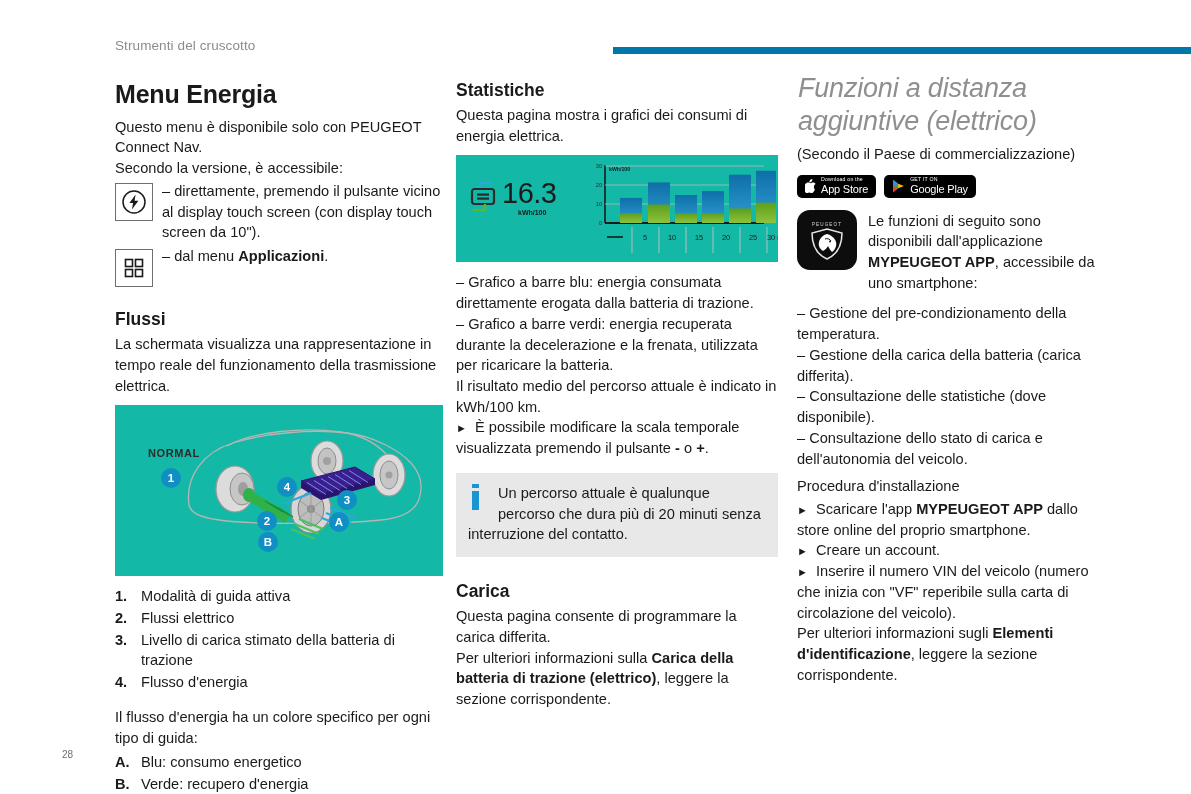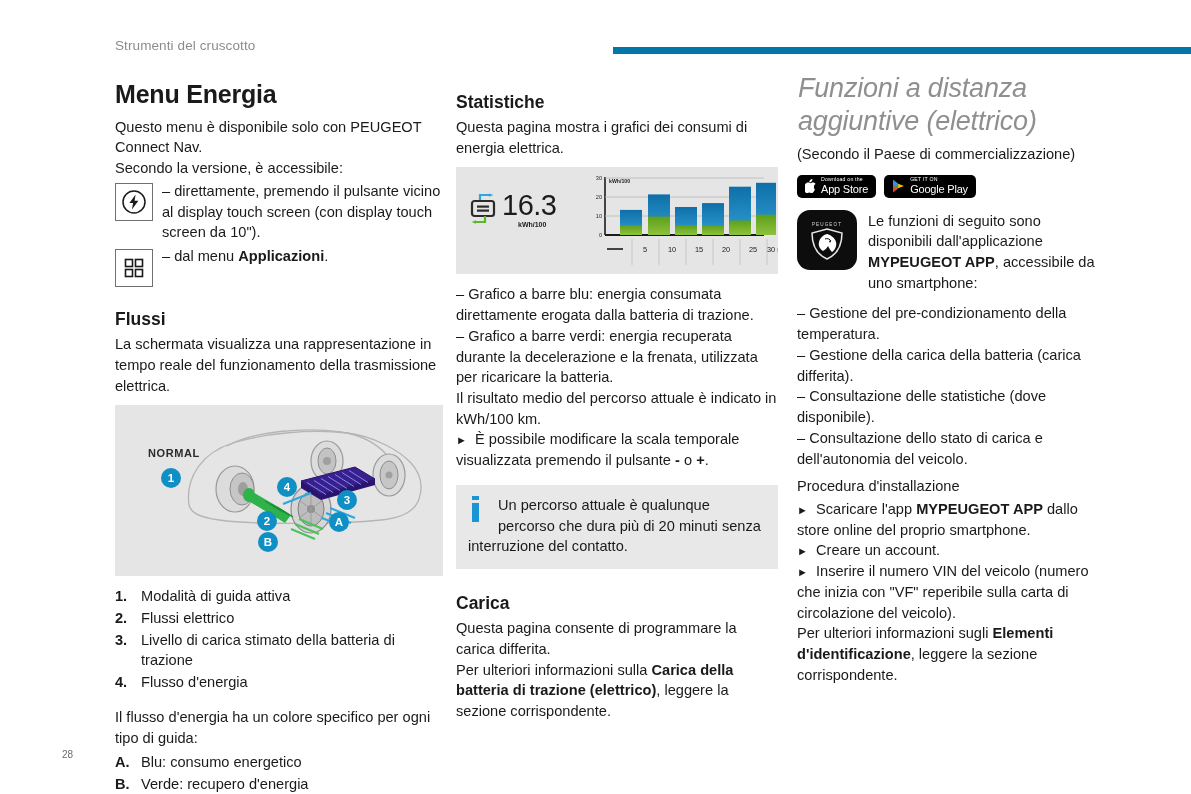--- a/index.html
+++ b/index.html
@@ -29,21 +29,21 @@
   .col-3{left:797px;width:305px;}
 
   
   h1.title{
     font-size:25px;font-weight:bold;margin:0 0 8px 0;line-height:1.15;
     letter-spacing:-.2px;
   }
   h2.sub{
     font-size:17.5px;font-weight:bold;margin:22px 0 4px 0;line-height:1.2;
   }
-  h2.sub.first{margin-top:16px;}
+  h2.sub.first{margin-top:4px;}
   h3.subsub{
     font-size:14.6px;font-weight:normal;margin:8px 0 2px 0;line-height:1.35;
   }
   h1.grey-title{
     font-size:27px;font-weight:normal;color:#8f8f8f;margin:0 0 6px 1px;
     line-height:1.22;letter-spacing:-.2px;font-style:italic;
   }
   p{font-size:14.6px;line-height:1.42;margin:0;}
   p + p{margin-top:0;}
   b,strong{font-weight:bold;}
@@ -53,21 +53,21 @@
   .icon-box{
     width:36px;height:36px;border:1px solid #6f6f6f;background:#fff;
     display:flex;align-items:center;justify-content:center;flex:0 0 auto;
     margin-top:2px;
   }
   .icon-box.second{margin-top:3px;}
   .icon-text{margin-left:9px;font-size:14.6px;line-height:1.42;}
 
   
   .figure{
-    background:#e5e5e5;width:100%;box-sizing:border-box;position:relative;
+    background:#14b8a6;width:100%;box-sizing:border-box;position:relative;
   }
   .fig-flux{height:171px;margin:9px 0 10px 0;}
   .fig-stats{height:107px;margin:9px 0 10px 0;}
 
   
   ol.numlist,ul.letterlist{margin:4px 0 0 0;padding:0;list-style:none;}
   ol.numlist li,ul.letterlist li{
     font-size:14.6px;line-height:1.42;padding-left:26px;position:relative;
     margin-bottom:1px;
   }

